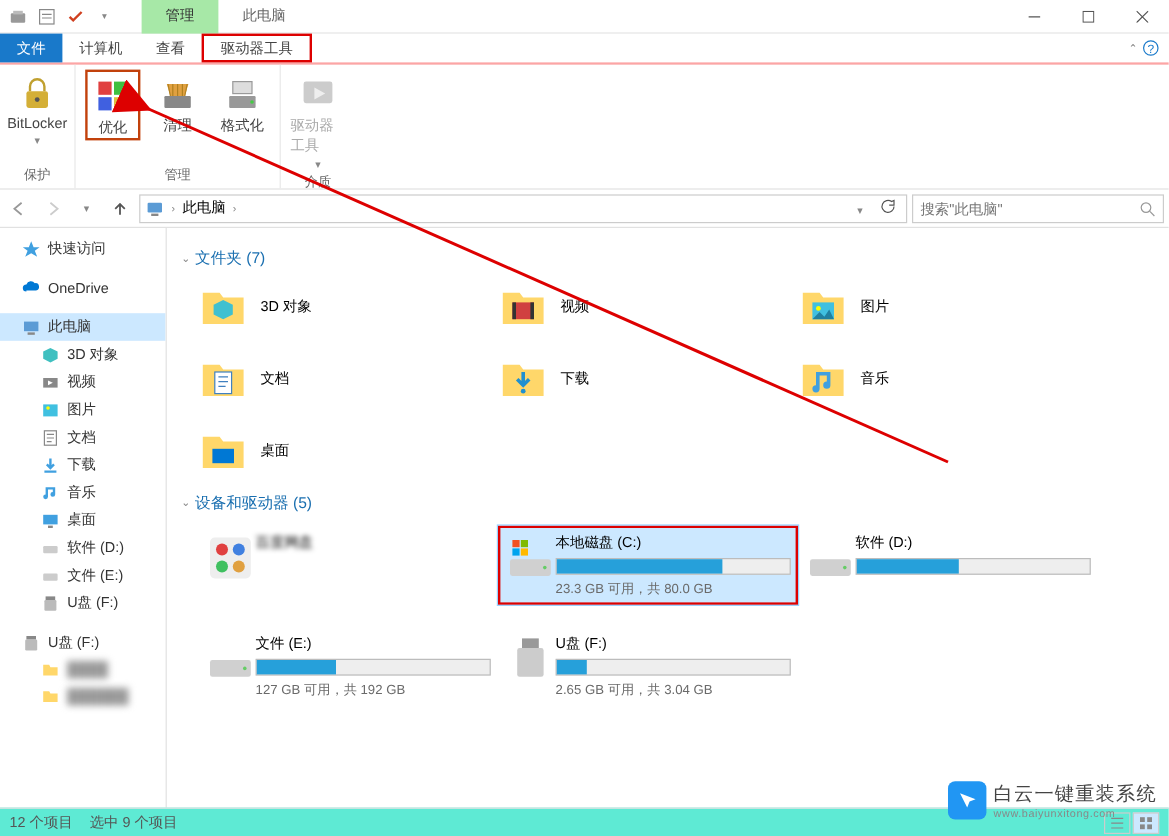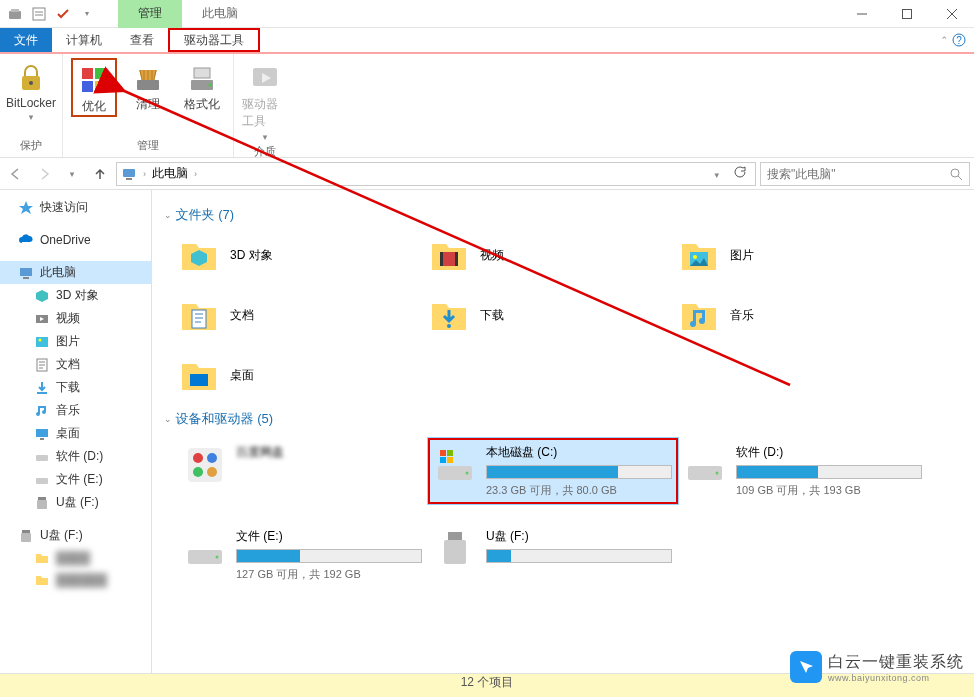--- a/index.html
+++ b/index.html
@@ -40,48 +40,48 @@
 .nav-btn { width: 24px; height: 24px; display: flex; align-items: center; justify-content: center; color: #999; border-radius: 2px; }
 .nav-btn.enabled { color: #555; }
 .addr-bar { flex: 1; height: 24px; border: 1px solid #ccc; display: flex; align-items: center; padding: 0 4px; gap: 6px; }
 .addr-crumb { display: flex; align-items: center; gap: 4px; font-size: 12px; }
 .addr-refresh { margin-left: auto; color: #555; padding: 0 4px; }
 .search-box { width: 210px; height: 24px; border: 1px solid #ccc; display: flex; align-items: center; padding: 0 6px; gap: 6px; color: #999; }
 .search-box input { border: none; outline: none; flex: 1; font-size: 12px; color: #999; }
 
 
 .body-split { display: flex; height: calc(697px - 28px - 26px - 104px - 32px - 24px); }
-.tree { width: 152px; border-right: 1px solid #e1e1e1; overflow: hidden; padding: 6px 0; }
+.tree { width: 139px; border-right: 1px solid #e1e1e1; overflow: hidden; padding: 6px 0; }
 .tree-item { display: flex; align-items: center; gap: 6px; padding: 3px 6px 3px 18px; font-size: 12px; color: #333; white-space: nowrap; }
 .tree-item.sel { background: #cce8ff; }
 .tree-item.sub { padding-left: 34px; }
 .tree-item.sub2 { padding-left: 34px; }
 .tree-icon { width: 16px; height: 16px; flex-shrink: 0; }
 .tree-spacer { height: 10px; }
 
 .content { flex: 1; padding: 10px 12px; overflow: auto; position: relative; }
 .section-hdr { color: #1a6fb0; font-size: 13px; margin: 6px 0 10px; display: flex; align-items: center; gap: 4px; }
 .folders-grid { display: grid; grid-template-columns: repeat(3, 250px); row-gap: 18px; margin-left: 14px; margin-bottom: 14px; }
 .folder-item { display: flex; align-items: center; gap: 10px; }
 .folder-icon { width: 42px; height: 42px; }
 .folder-name { font-size: 12px; }
 
 .drives-grid { display: grid; grid-template-columns: repeat(3, 250px); row-gap: 18px; margin-left: 14px; }
-.drive-item { display: flex; gap: 10px; align-items: flex-start; padding: 6px; }
+.drive-item { display: flex; align-items: flex-start; padding: 6px; }
 .drive-item.selected { background: #cce8ff; outline: 1px solid #99d1ff; }
 .drive-item.boxed { border: 2px solid #d00; padding: 4px; }
 .drive-icon { width: 42px; height: 42px; flex-shrink: 0; }
 .drive-info { flex: 1; }
 .drive-name { font-size: 12px; margin-bottom: 4px; }
 .drive-bar { height: 14px; border: 1px solid #bcbcbc; background: #eee; margin-bottom: 4px; position: relative; }
 .drive-fill { height: 100%; background: #26a0da; }
 .drive-text { font-size: 11px; color: #6a6a6a; }
 
 
-.statusbar { position: absolute; bottom: 0; left: 0; right: 0; height: 24px; border-top: 1px solid #e1e1e1; display: flex; align-items: center; padding: 0 8px; gap: 14px; font-size: 12px; color: #555; background: #fef9c3; flex-direction: column; }
+.statusbar { position: absolute; bottom: 0; left: 0; right: 0; height: 24px; border-top: 1px solid #e1e1e1; display: flex; align-items: center; padding: 0 8px; gap: 14px; font-size: 12px; color: #555; background: #5eead4; }
 .status-right { margin-left: auto; display: flex; gap: 2px; }
 .view-btn { width: 22px; height: 18px; border: 1px solid #ccc; display: flex; align-items: center; justify-content: center; }
 
 
 .arrow-svg { position: absolute; top: 0; left: 0; pointer-events: none; }
 
 
 .watermark { position: absolute; right: 10px; bottom: 14px; display: flex; align-items: center; gap: 6px; }
 .wm-icon { width: 32px; height: 32px; background: #2196f3; border-radius: 6px; display: flex; align-items: center; justify-content: center; }
 .wm-text1 { font-size: 16px; color: #444; letter-spacing: 1px; }
@@ -476,21 +476,20 @@
       <div class="drive-item">
         <svg class="drive-icon" viewBox="0 0 42 42">
             <rect x="4" y="22" width="34" height="14" fill="#d0d0d0" rx="2"></rect>
             <circle cx="33" cy="29" r="1.5" fill="#6c6"></circle>
           </svg>
         <div class="drive-info">
           <div class="drive-name">软件 (D:)</div>
           <div class="drive-bar">
               <div class="drive-fill" style="width:44%"></div>
             </div>
-          <div class="drive-text">109 GB 可用，共 193 GB</div>
         </div>
       </div>
       <div class="drive-item">
         <svg class="drive-icon" viewBox="0 0 42 42">
             <rect x="4" y="22" width="34" height="14" fill="#d0d0d0" rx="2"></rect>
             <circle cx="33" cy="29" r="1.5" fill="#6c6"></circle>
           </svg>
         <div class="drive-info">
           <div class="drive-name">文件 (E:)</div>
           <div class="drive-bar">
@@ -502,20 +501,21 @@
       <div class="drive-item">
         <svg class="drive-icon" viewBox="0 0 42 42">
             <rect x="14" y="4" width="14" height="8" fill="#999"></rect>
             <rect x="10" y="12" width="22" height="24" fill="#ccc" rx="2"></rect>
           </svg>
         <div class="drive-info">
           <div class="drive-name">U盘 (F:)</div>
           <div class="drive-bar">
               <div class="drive-fill" style="width:13%"></div>
             </div>
+          <div class="drive-text">2.65 GB 可用，共 3.04 GB</div>
         </div>
       </div>
     </div>
   </div>
 </div>
 
 <div class="statusbar">
   <span>12 个项目</span>
   <span>选中 9 个项目</span>
   <div class="status-right">

